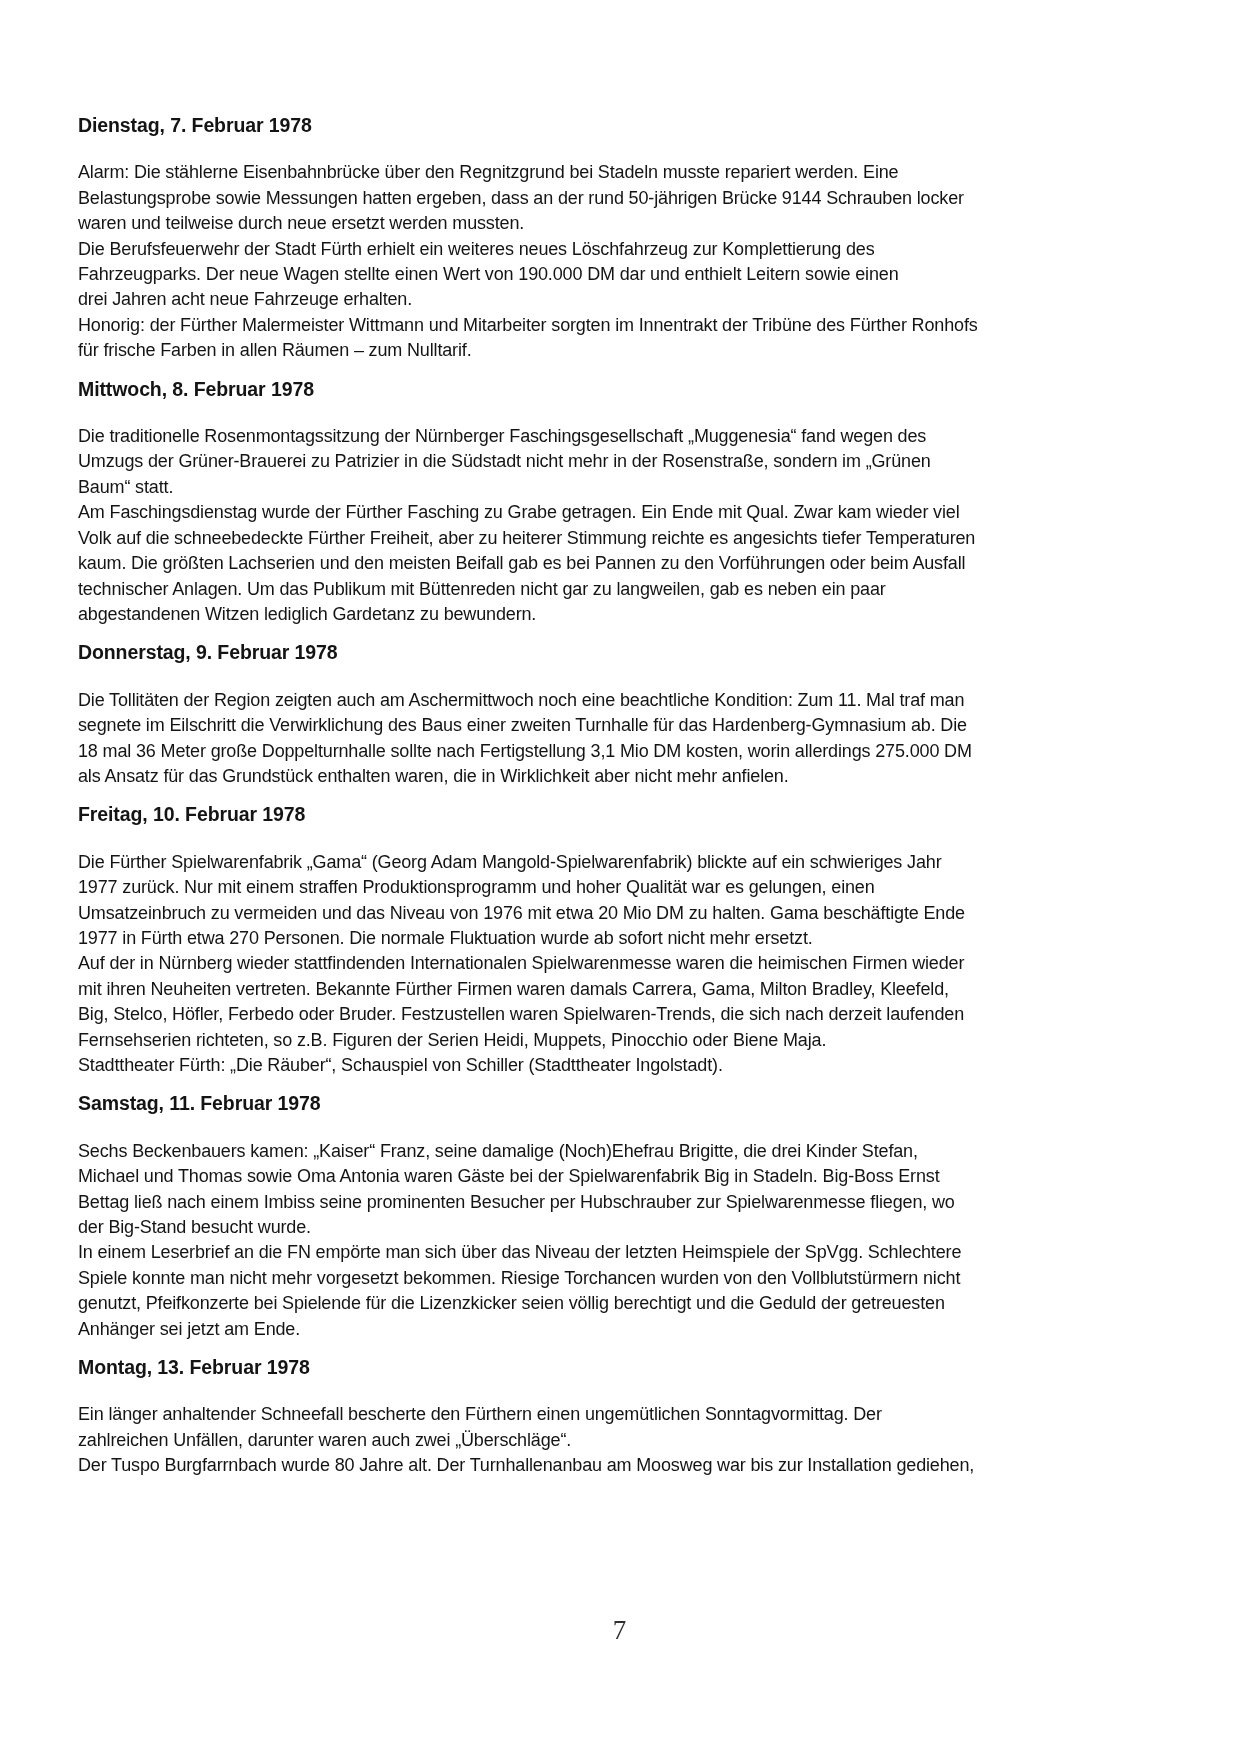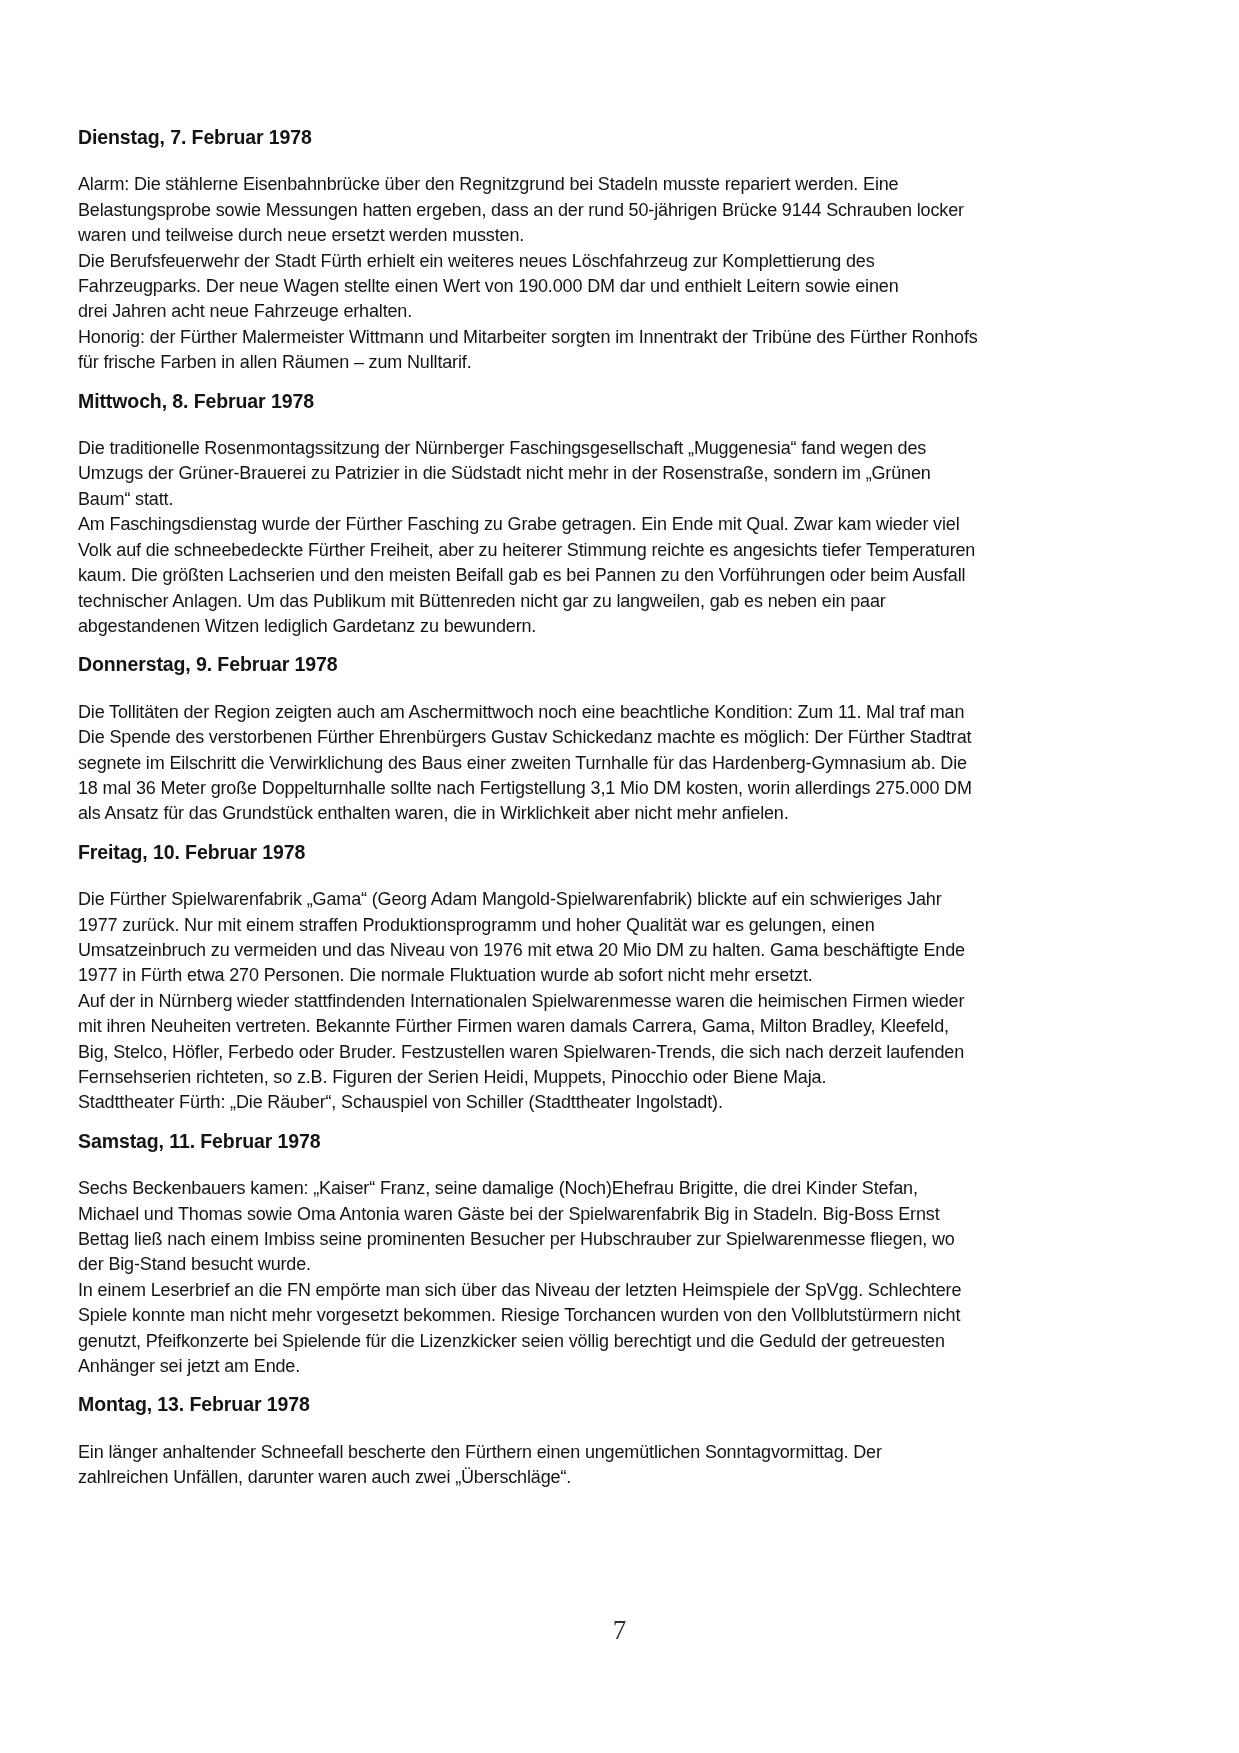--- a/index.html
+++ b/index.html
@@ -8,21 +8,21 @@
     height: 1753px;
     background: #ffffff;
     position: relative;
     overflow: hidden;
     font-family: "Liberation Sans", sans-serif;
     color: #141414;
   }
   .doc {
     position: absolute;
     left: 78px;
-    top: 112px;
+    top: 100px;
     width: 1105px;
   }
   section { margin: 0; padding: 0; }
   h2.day-heading {
     font-size: 19.5px;
     line-height: 25.4px;
     font-weight: 700;
     margin: 13px 0 22px 0;
     letter-spacing: -0.1px;
     white-space: nowrap;
@@ -72,21 +72,20 @@
         <div class="text-line">Volk auf die schneebedeckte Fürther Freiheit, aber zu heiterer Stimmung reichte es angesichts tiefer Temperaturen</div>
         <div class="text-line">kaum. Die größten Lachserien und den meisten Beifall gab es bei Pannen zu den Vorführungen oder beim Ausfall</div>
         <div class="text-line">technischer Anlagen. Um das Publikum mit Büttenreden nicht gar zu langweilen, gab es neben ein paar</div>
         <div class="text-line">abgestandenen Witzen lediglich Gardetanz zu bewundern.</div>
       </div>
   </section>
   <section>
     <h2 class="day-heading">Donnerstag, 9. Februar 1978</h2>
     <div class="lines">
         <div class="text-line">Die Tollitäten der Region zeigten auch am Aschermittwoch noch eine beachtliche Kondition: Zum 11. Mal traf man</div>
-        <div class="text-line">Die Spende des verstorbenen Fürther Ehrenbürgers Gustav Schickedanz machte es möglich: Der Fürther Stadtrat</div>
         <div class="text-line">segnete im Eilschritt die Verwirklichung des Baus einer zweiten Turnhalle für das Hardenberg-Gymnasium ab. Die</div>
         <div class="text-line">18 mal 36 Meter große Doppelturnhalle sollte nach Fertigstellung 3,1 Mio DM kosten, worin allerdings 275.000 DM</div>
         <div class="text-line">als Ansatz für das Grundstück enthalten waren, die in Wirklichkeit aber nicht mehr anfielen.</div>
       </div>
   </section>
   <section>
     <h2 class="day-heading">Freitag, 10. Februar 1978</h2>
     <div class="lines">
         <div class="text-line">Die Fürther Spielwarenfabrik „Gama“ (Georg Adam Mangold-Spielwarenfabrik) blickte auf ein schwieriges Jahr</div>
         <div class="text-line">1977 zurück. Nur mit einem straffen Produktionsprogramm und hoher Qualität war es gelungen, einen</div>
@@ -110,17 +109,18 @@
         <div class="text-line">Spiele konnte man nicht mehr vorgesetzt bekommen. Riesige Torchancen wurden von den Vollblutstürmern nicht</div>
         <div class="text-line">genutzt, Pfeifkonzerte bei Spielende für die Lizenzkicker seien völlig berechtigt und die Geduld der getreuesten</div>
         <div class="text-line">Anhänger sei jetzt am Ende.</div>
       </div>
   </section>
   <section>
     <h2 class="day-heading">Montag, 13. Februar 1978</h2>
     <div class="lines">
         <div class="text-line">Ein länger anhaltender Schneefall bescherte den Fürthern einen ungemütlichen Sonntagvormittag. Der</div>
         <div class="text-line">zahlreichen Unfällen, darunter waren auch zwei „Überschläge“.</div>
+        <div class="text-line">Der Tuspo Burgfarrnbach wurde 80 Jahre alt. Der Turnhallenanbau am Moosweg war bis zur Installation gediehen,</div>
       </div>
   </section>
 </div>
 
 <div class="page-number">7</div>
 
 </body></html>

